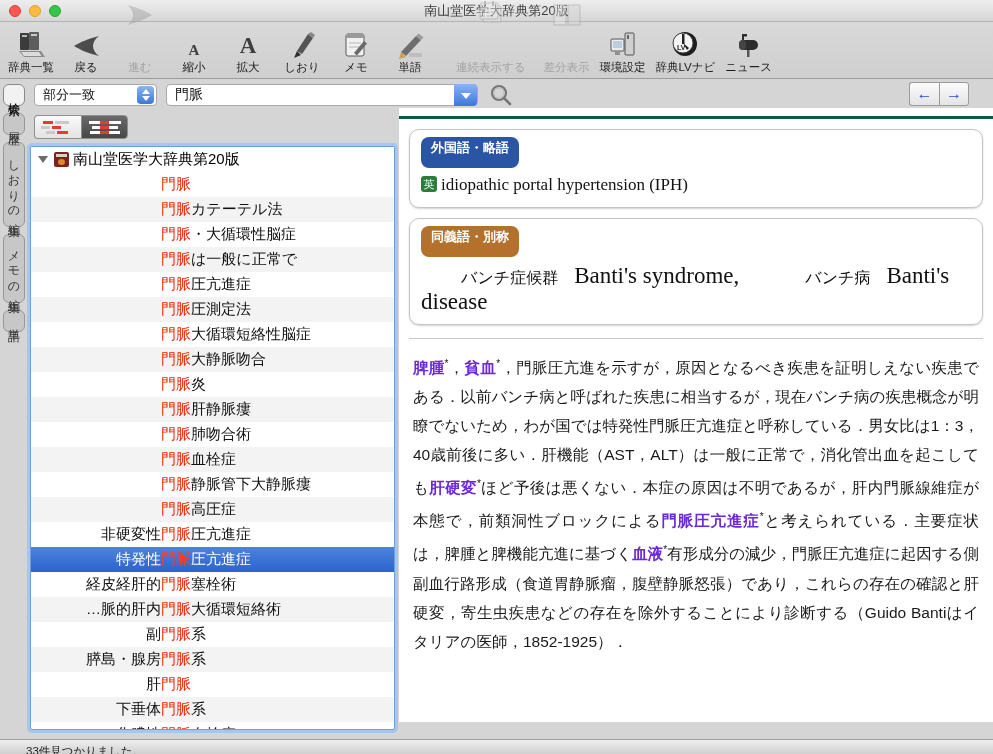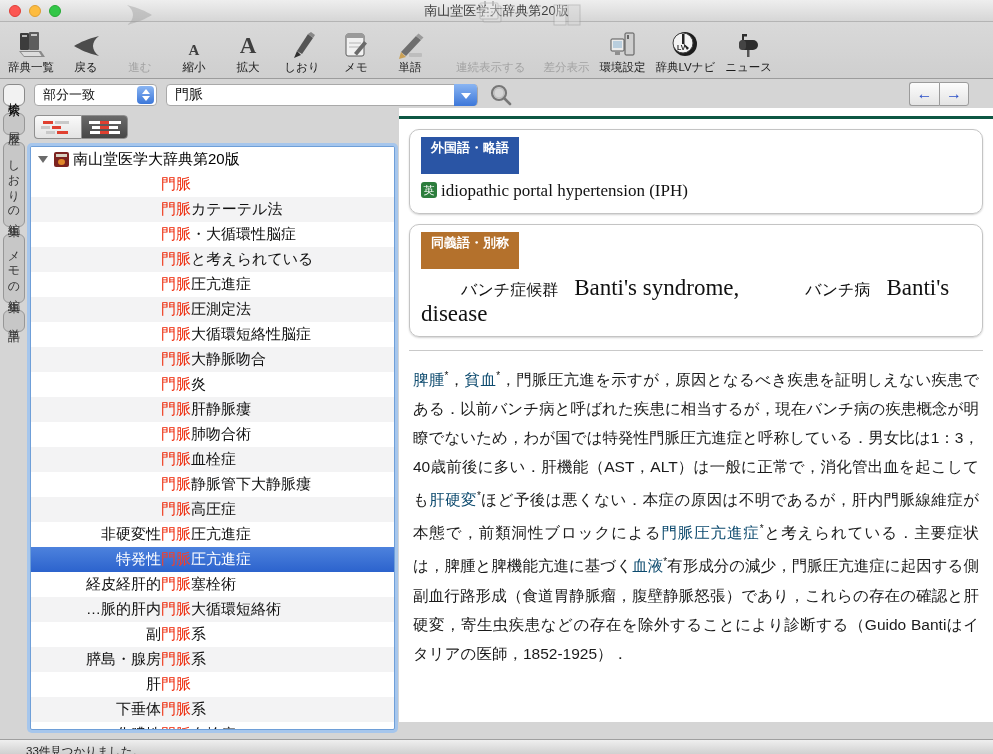--- a/index.html
+++ b/index.html
@@ -86,33 +86,33 @@
 
   
   .article { position:absolute; left:399px; top:108px; right:0; bottom:32px; background:#fff; overflow:hidden; }
   .art-head { padding:10px 14px 6px; }
   .art-title { font-size:21px; font-weight:bold; color:#111; }
   .art-reading { font-size:13px; font-weight:bold; color:#222; margin-top:5px; }
   .green-rule { height:3px; background:#0d5743; margin-top:8px; }
   .infobox { border:1px solid #c4c4c4; border-radius:10px; box-shadow:0 1px 2px rgba(0,0,0,.18);
     margin:10px 10px 0; padding:7px 11px 9px; }
   .badge { display:inline-block; color:#fff; font-size:13px; font-weight:bold;
-    padding:2px 10px 17px; border-radius:0; }
+    padding:2px 10px 11px; border-radius:8px; }
   .badge.blue { background:#2a55a5; }
   .badge.brown { background:#b4712c; }
   .fline { font-family:"Liberation Serif",serif; font-size:17px; color:#111; line-height:27px; margin-top:3px;}
   .langbadge { display:inline-block; width:16px; height:16px; background:#2c7d3c; color:#fff;
     font-family:"Liberation Sans",sans-serif; font-size:11px; line-height:16px; text-align:center;
     border-radius:3px; margin-right:4px; vertical-align:2px; }
   .synline { margin-top:6px; font-size:16px; color:#111; }
   .synline .jp { margin-right:16px;margin-left:40px; }
   .synline .en { font-family:"Liberation Serif",serif; font-size:23px; margin-right:26px; }
   .hr-light { border-top:1px solid #c9c9c9; margin:13px 10px 10px; }
   .art-body { padding:0 14px; font-size:15.5px; line-height:29px; color:#1a1a1a; text-align:justify; }
-  .art-body a, .seealso a { color:#0c4a6e; text-decoration:none; cursor:pointer; }
+  .art-body a, .seealso a { color:#6d28d9; text-decoration:none; cursor:pointer;font-weight:bold; }
   .art-body sup { font-size:10px; color:#111; }
 
   
   .statusbar { position:absolute; left:0; right:0; bottom:0; height:15px;
     background:linear-gradient(#efefef,#d0d0d0); border-top:1px solid #9f9f9f;
     font-size:11.5px; color:#222; line-height:22px; padding-left:26px; }
 </style>
 </head>
 <body>
 
@@ -346,21 +346,21 @@
           <span class="post">カテーテル法</span>
         </div>
         <div class="lrow">
           <span class="pre"></span>
           <span class="kw">門脈</span>
           <span class="post">・大循環性脳症</span>
         </div>
         <div class="lrow">
           <span class="pre"></span>
           <span class="kw">門脈</span>
-          <span class="post">と考えられている</span>
+          <span class="post">は一般に正常で</span>
         </div>
         <div class="lrow">
           <span class="pre"></span>
           <span class="kw">門脈</span>
           <span class="post">圧亢進症</span>
         </div>
         <div class="lrow">
           <span class="pre"></span>
           <span class="kw">門脈</span>
           <span class="post">圧測定法</span>

